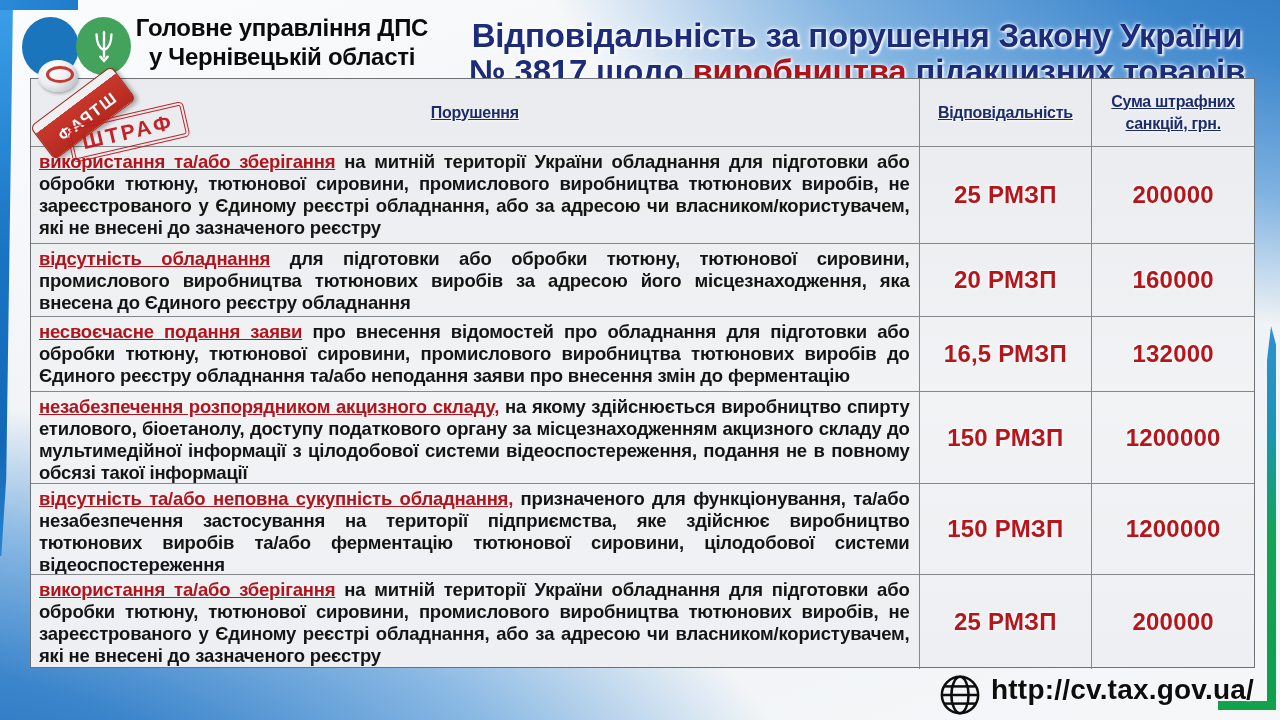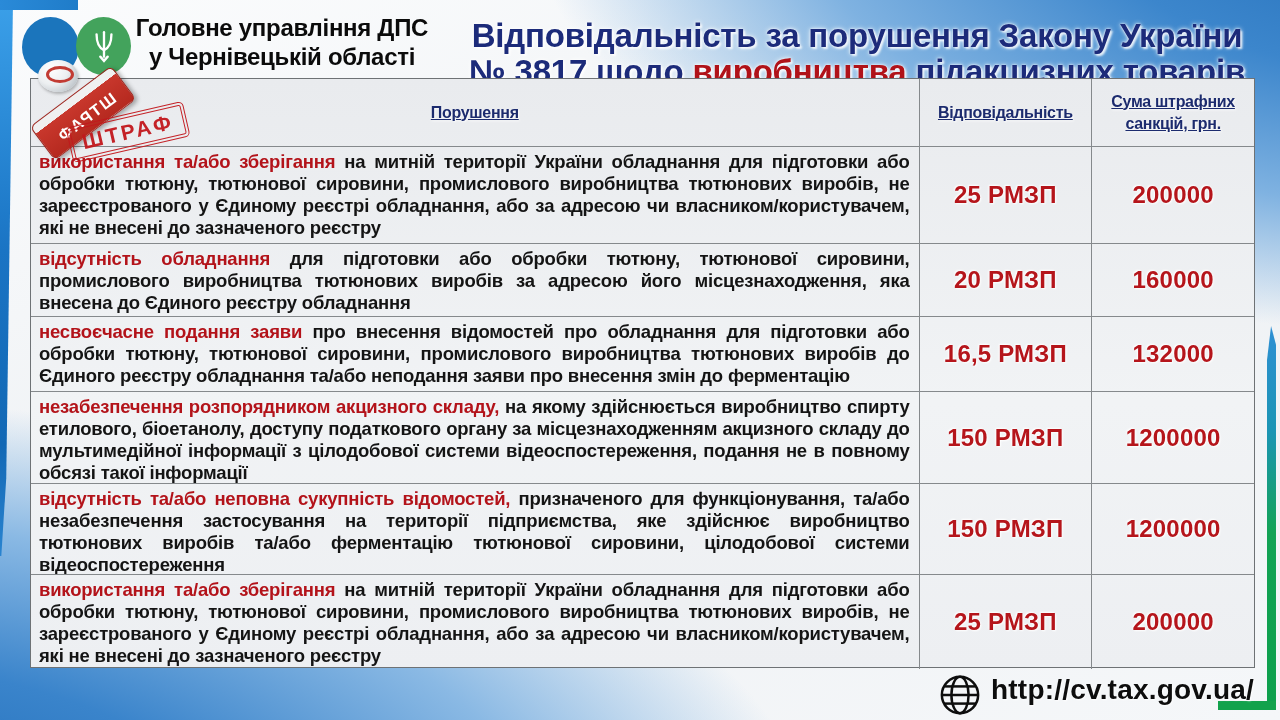--- a/index.html
+++ b/index.html
@@ -63,21 +63,21 @@
   .c3{width:162px;}
   .hrow{height:67px;}
   .hcell{display:flex;align-items:center;justify-content:center;text-align:center;
     font-weight:bold;color:#1c2b6e;font-size:16px;line-height:22px;letter-spacing:-0.3px;
     text-shadow:1px 1px 2px rgba(255,255,255,.9);padding:4px 6px;text-decoration:underline;}
   .r1{height:97px;} .r2{height:73px;} .r3{height:75px;} .r4{height:92px;} .r5{height:91px;} .r6{height:95px;}
   .viol{
     padding:4px 9px 2px 8px;font-weight:bold;font-size:18.5px;line-height:22px;color:#141414;
     text-align:justify;letter-spacing:-0.2px;overflow:hidden;
   }
-  .viol .red{color:#b3131a;}
+  .viol .red{color:#b3131a;text-decoration:underline;}
   .val{display:flex;align-items:center;justify-content:center;
     font-weight:bold;font-size:24px;color:#b5151b;letter-spacing:0.2px;
     text-shadow:1px 1px 2px #fff,-1px -1px 2px #fff;}
   
   .stamp{position:absolute;left:26px;top:58px;width:180px;height:104px;z-index:6;pointer-events:none;}
   .stamp-knob{position:absolute;left:12px;top:2px;width:40px;height:32px;border-radius:50%;
     background:radial-gradient(circle at 35% 28%,#ffffff 0%,#eceff1 45%,#c2c8cd 78%,#a9b0b6 100%);
     box-shadow:1px 2px 3px rgba(0,0,0,.25);}
   .stamp-ring{position:absolute;left:20px;top:8px;width:22px;height:11px;border:3px solid #c23b33;
     border-radius:50%;background:transparent;}
@@ -166,21 +166,21 @@
       <div class="tcell c3 val">132000</div>
     </div>
 
     <div class="trow r4">
       <div class="tcell c1 viol"><span class="red">незабезпечення розпорядником акцизного складу,</span><span> на якому здійснюється виробництво спирту етилового, біоетанолу, доступу податкового органу за місцезнаходженням акцизного складу до мультимедійної інформації з цілодобової системи відеоспостереження, подання не в повному обсязі такої інформації</span></div>
       <div class="tcell c2 val">150 РМЗП</div>
       <div class="tcell c3 val">1200000</div>
     </div>
 
     <div class="trow r5">
-      <div class="tcell c1 viol"><span class="red">відсутність та/або неповна сукупність відомостей,</span><span> призначеного для функціонування, та/або незабезпечення застосування на території підприємства, яке здійснює виробництво тютюнових виробів та/або ферментацію тютюнової сировини, цілодобової системи відеоспостереження</span></div>
+      <div class="tcell c1 viol"><span class="red">відсутність та/або неповна сукупність обладнання,</span><span> призначеного для функціонування, та/або незабезпечення застосування на території підприємства, яке здійснює виробництво тютюнових виробів та/або ферментацію тютюнової сировини, цілодобової системи відеоспостереження</span></div>
       <div class="tcell c2 val">150 РМЗП</div>
       <div class="tcell c3 val">1200000</div>
     </div>
 
     <div class="trow r6">
       <div class="tcell c1 viol"><span class="red">використання та/або зберігання</span><span> на митній території України обладнання для підготовки або обробки тютюну, тютюнової сировини, промислового виробництва тютюнових виробів, не зареєстрованого у Єдиному реєстрі обладнання, або за адресою чи власником/користувачем, які не внесені до зазначеного реєстру</span></div>
       <div class="tcell c2 val">25 РМЗП</div>
       <div class="tcell c3 val">200000</div>
     </div>
   </div>

